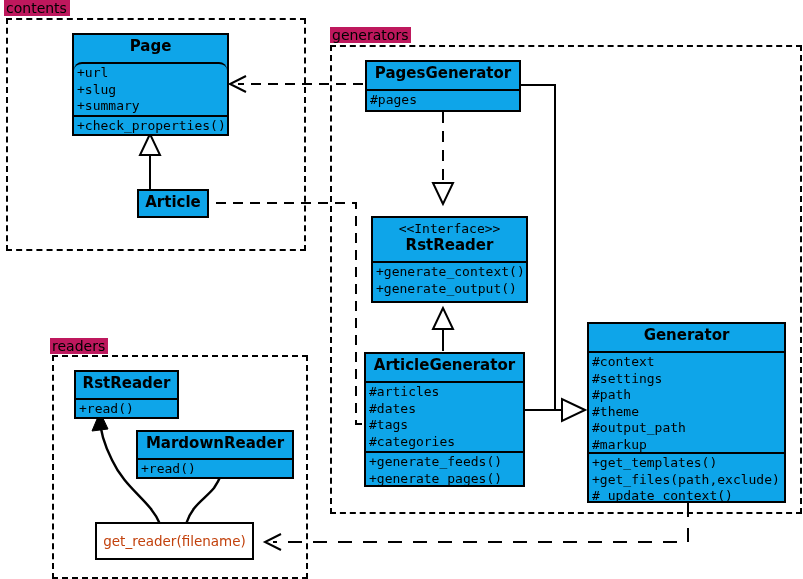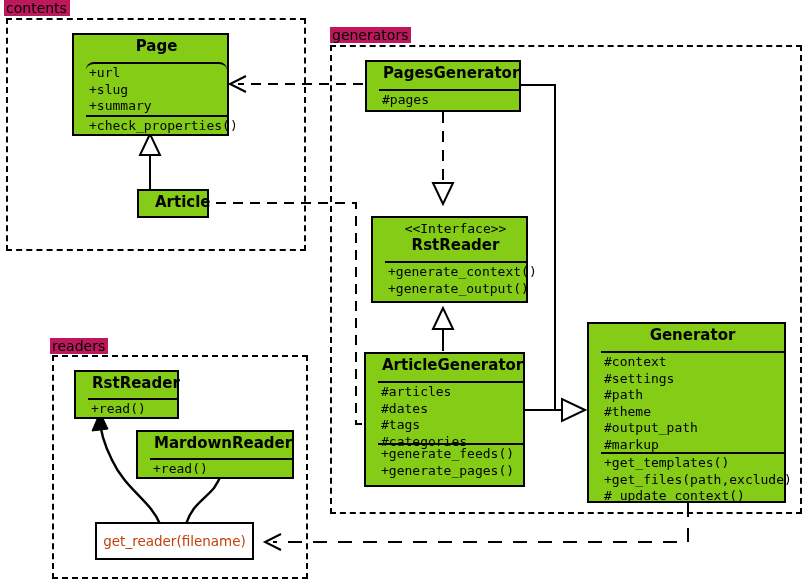--- a/index.html
+++ b/index.html
@@ -16,23 +16,22 @@
     height: 579px;
     background: #ffffff;
     overflow: hidden;
   }
 
   
   .uml-class {
     position: absolute;
     box-sizing: border-box;
     border: 2px solid #000;
-    background: #84cc16;
+    background: #0ea5e9;
     z-index: 5;
-    padding-left: 12px;
   }
   .uml-name {
     box-sizing: border-box;
     text-align: center;
     font-weight: bold;
     font-size: 15px;
     font-family: "DejaVu Sans", sans-serif;
     padding: 3px 4px 4px 4px;
     color: #000;
     line-height: 1.15;
@@ -200,21 +199,21 @@
       <span>RstReader</span>
     </div>
     <div class="uml-compartment">
       <div>+generate_context()</div>
       <div>+generate_output()</div>
     </div>
   </div>
 
   <div class="uml-class" style="left:364px; top:352px; width:161px; height:135px;">
     <div class="uml-name" style="height:27px;">ArticleGenerator</div>
-    <div class="uml-compartment" style="height:62px;">
+    <div class="uml-compartment" style="height:70px;">
       <div>#articles</div>
       <div>#dates</div>
       <div>#tags</div>
       <div>#categories</div>
     </div>
     <div class="uml-compartment">
       <div>+generate_feeds()</div>
       <div>+generate_pages()</div>
     </div>
   </div>

